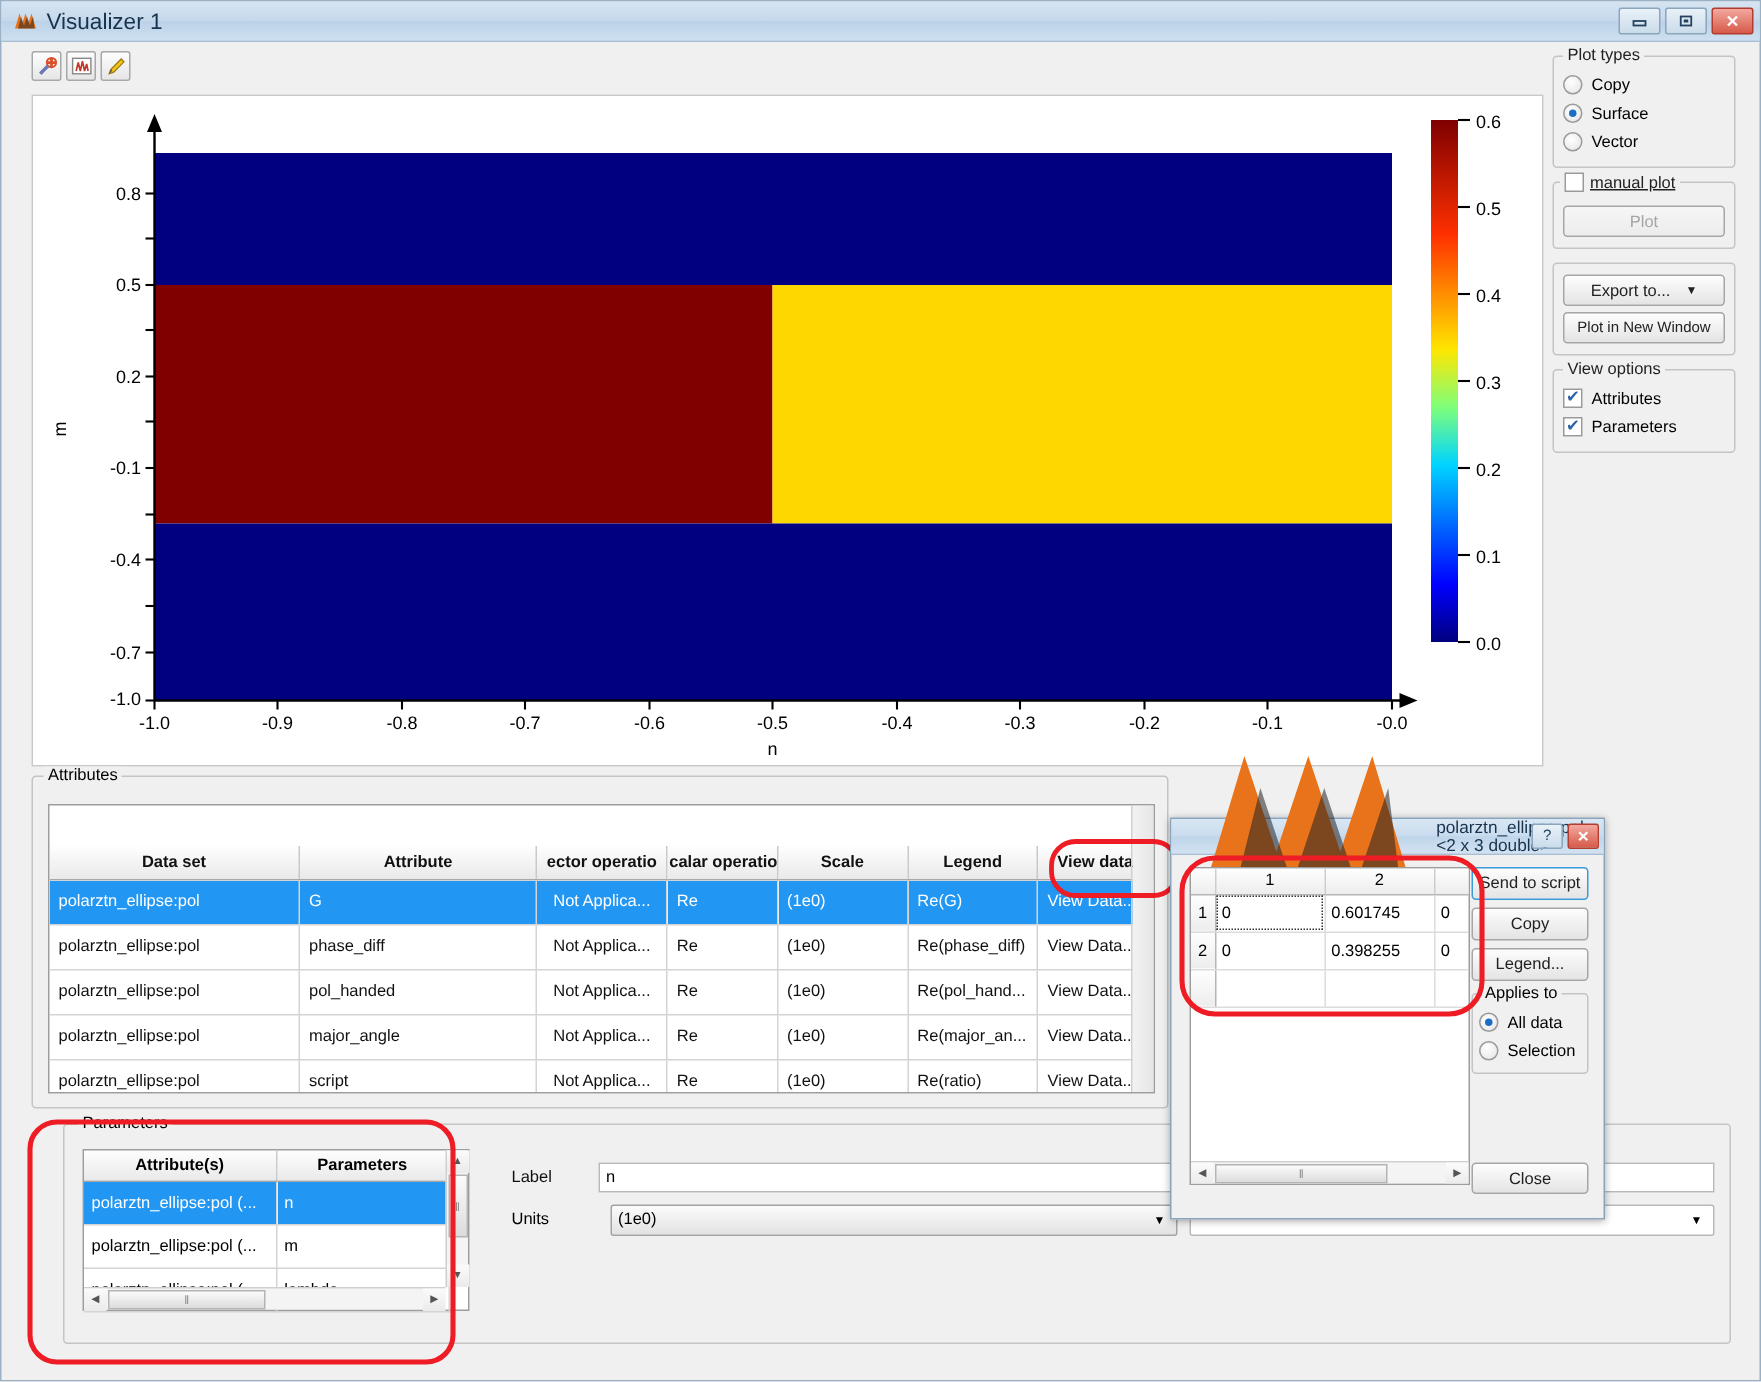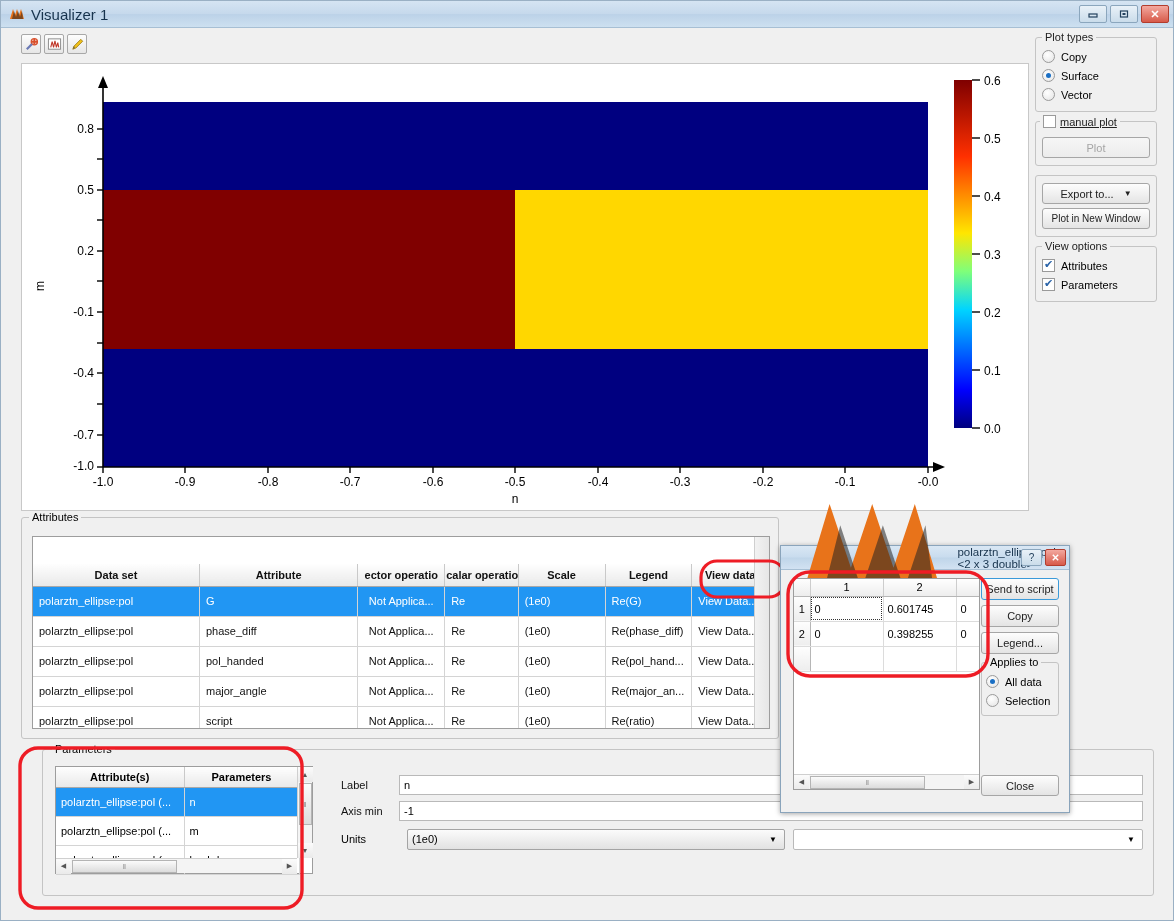--- a/index.html
+++ b/index.html
@@ -583,24 +583,20 @@
         <div class="sb-thumb" style="height:13px;width:105px;margin-left:1px;">‖</div>
         <div class="sb-arrow" style="margin-left:auto;">▶</div>
       </div>
     </div>
 
     <div class="form-rows">
       <div class="frow">
         <span class="flabel">Label</span>
         <span class="finput">n</span>
       </div>
-      <div class="frow">
-        <span class="flabel">Axis min</span>
-        <span class="finput">-1</span>
-      </div>
       <div class="units-row">
         <span class="flabel">Units</span>
         <span class="fselect sel-units">
           <span>(1e0)</span>
           <span class="caret">▼</span>
         </span>
         <span class="fselect sel-blank">
           <span></span>
           <span class="caret">▼</span>
         </span>

